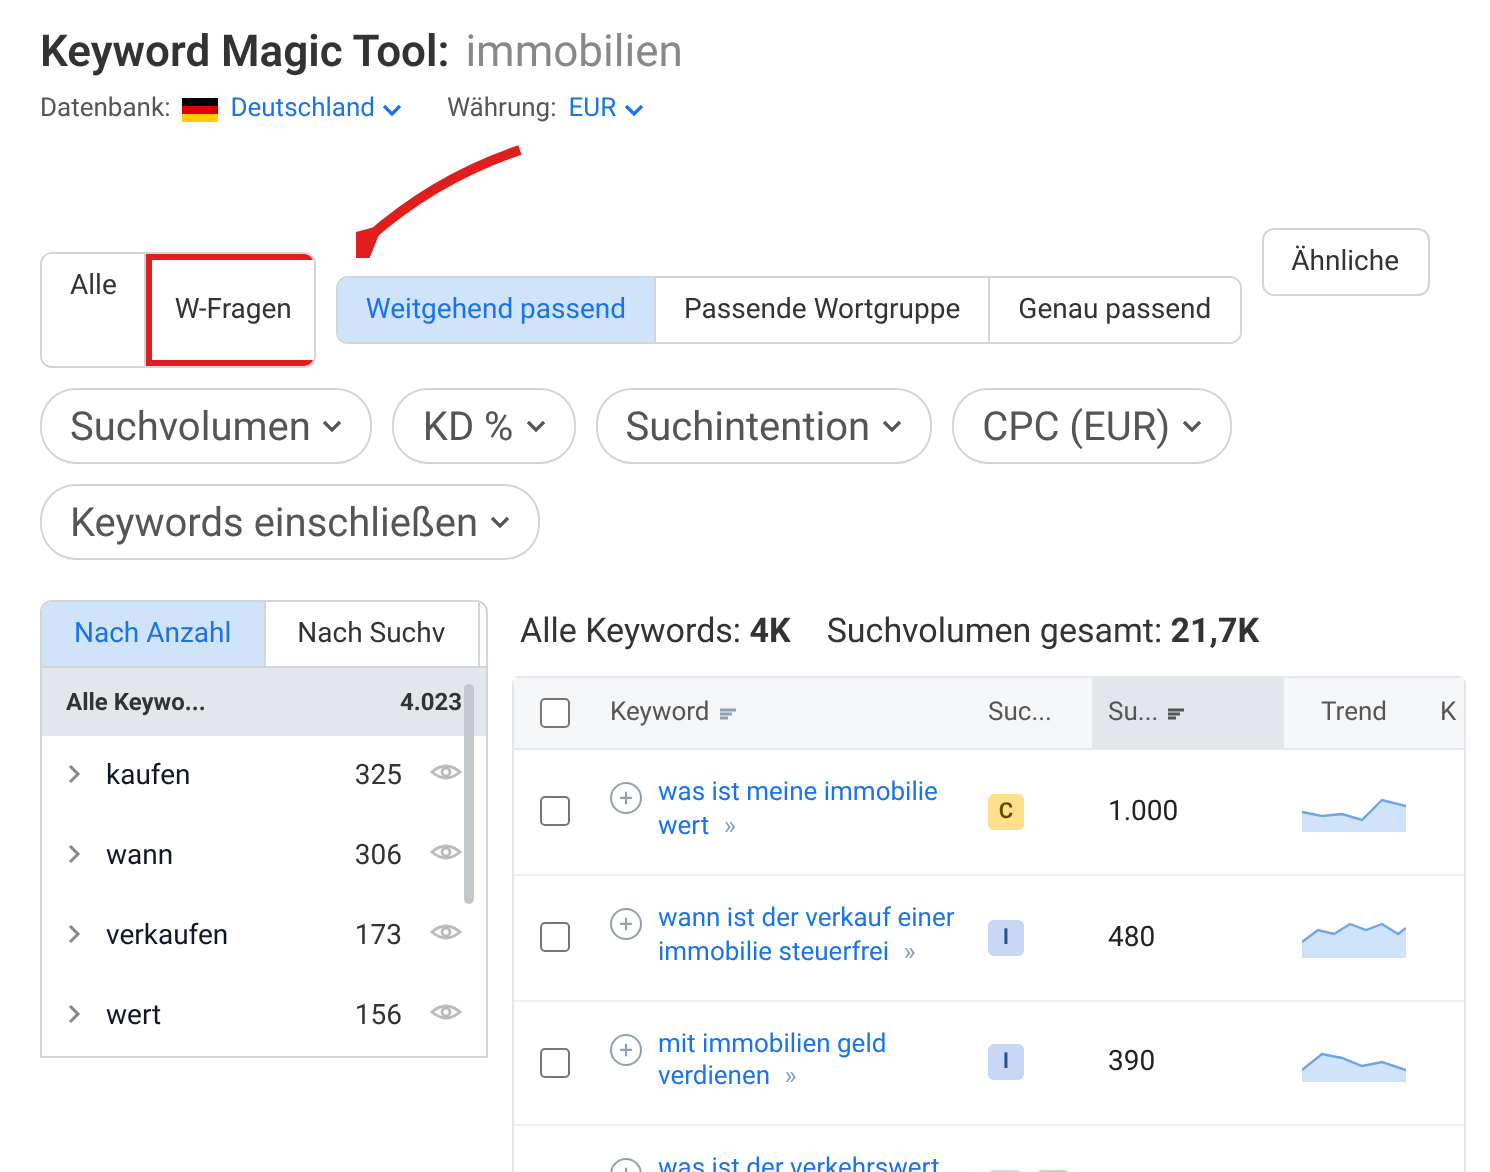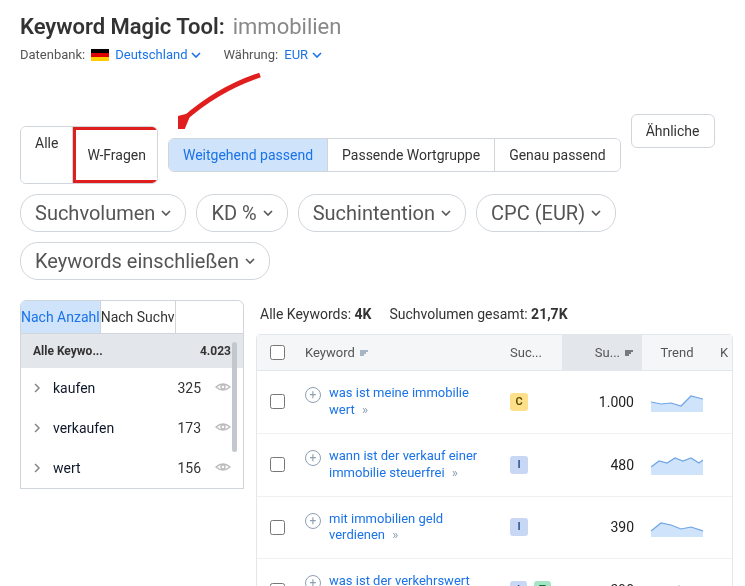--- a/index.html
+++ b/index.html
@@ -23,43 +23,43 @@
   .tab-group2 .tab-btn:first-child { background: #cfe3fb; color: #1a73e8; }
   .wfragen-outline { border: 3px solid #e01e1e; padding: 17px 11px; }
   .tab-single { border: 1px solid #d0d5dc; border-radius: 6px; padding: 8px 14px; cursor: pointer; background: #fff; }
 
   .filters-row { display: flex; gap: 10px; padding: 10px 20px 12px 20px; align-items: center; flex-wrap: wrap; }
   .filter-chip { border: 1px solid #d0d5dc; border-radius: 18px; padding: 6px 14px; display: flex; align-items: center; gap: 6px; cursor: pointer; color: #555; background: #fff; font-size: 20px; }
 
   .content { display: flex; padding: 8px 12px 0 20px; gap: 12px; }
   .sidebar { width: 224px; flex-shrink: 0; }
   .sidebar-tabs { display: flex; border: 1px solid #d0d5dc; border-radius: 6px 6px 0 0; overflow: hidden; }
-  .sidebar-tab { padding: 8px 0; border-right: 1px solid #d0d5dc; cursor: pointer; background: #fff; font-size: 14px; white-space: nowrap; }
+  .sidebar-tab { padding: 8px 16px; border-right: 1px solid #d0d5dc; cursor: pointer; background: #fff; font-size: 14px; white-space: nowrap; }
   .sidebar-tab.active { background: #cfe3fb; color: #1a73e8; }
   .sidebar-list { border: 1px solid #d0d5dc; border-top: none; }
   .sidebar-header { display: flex; justify-content: space-between; padding: 10px 12px; background: #e3e6ea; font-size: 12px; font-weight: bold; }
   .sidebar-header .k { color: #333; }
   .sidebar-row { display: flex; align-items: center; padding: 12px 12px; cursor: pointer; gap: 8px; }
   .sidebar-row .chevr { color: #888; width: 12px; }
   .sidebar-row .kw { flex: 1; color: #0f172a; }
   .sidebar-row .cnt { color: #333; margin-right: 6px; }
   .sidebar-row .eye { color: #aaa; }
 
   .main { flex: 1; min-width: 0; }
-  .stats-row { display: flex; align-items: baseline; gap: 18px; padding: 6px 4px 12px 4px; font-size: 14px; }
+  .stats-row { display: flex; align-items: baseline; gap: 18px; padding: 6px 4px 12px 4px; font-size: 17px; }
   .stats-row .label { color: #333; }
   .stats-row .val { font-weight: 700; }
 
   .table { border: 1px solid #e3e6ea; border-radius: 4px; }
   .thead { display: flex; align-items: center; background: #f4f6f8; border-bottom: 1px solid #e3e6ea; }
   .th, .td { padding: 10px 8px; font-size: 13px; color: #555; display: flex; align-items: center; gap: 4px; }
   .col-check { width: 40px; justify-content: center; }
   .col-kw { flex: 1; }
   .col-int { width: 60px; }
-  .col-vol { width: 80px; justify-content: flex-end; }
+  .col-vol { width: 96px; }
   .col-trend { width: 70px; justify-content: center; }
   .col-k { width: 20px; }
   .th.col-vol { background: #e3e6ea; }
   .sort-icon svg { display: block; }
 
   .trow { display: flex; align-items: center; border-bottom: 1px solid #eef1f4; }
   .trow:last-child { border-bottom: none; }
   .trow .td { padding: 14px 8px; }
   .kw-cell { color: #1a73e8; display: flex; align-items: flex-start; gap: 8px; }
   .plus-circle { width: 16px; height: 16px; border: 1.5px solid #8ea0b4; border-radius: 50%; display: flex; align-items: center; justify-content: center; color: #8ea0b4; font-size: 12px; margin-top: 2px; flex-shrink: 0; line-height: 1; }
@@ -188,20 +188,31 @@
             <span class="cnt">325</span>
             <span class="eye"><svg width="16" height="12">
                 <path d="M1 6 Q8 0 15 6 Q8 12 1 6 Z" fill="none" stroke="#bbb" stroke-width="1.4"></path>
                 <circle cx="8" cy="6" r="2" fill="none" stroke="#bbb" stroke-width="1.4"></circle>
               </svg></span>
           </div>
           <div class="sidebar-row">
             <span class="chevr"><svg width="8" height="10">
                 <path d="M2 1 L6 5 L2 9" fill="none" stroke="#888" stroke-width="1.5"></path>
               </svg></span>
+            <span class="kw">wann</span>
+            <span class="cnt">306</span>
+            <span class="eye"><svg width="16" height="12">
+                <path d="M1 6 Q8 0 15 6 Q8 12 1 6 Z" fill="none" stroke="#bbb" stroke-width="1.4"></path>
+                <circle cx="8" cy="6" r="2" fill="none" stroke="#bbb" stroke-width="1.4"></circle>
+              </svg></span>
+          </div>
+          <div class="sidebar-row">
+            <span class="chevr"><svg width="8" height="10">
+                <path d="M2 1 L6 5 L2 9" fill="none" stroke="#888" stroke-width="1.5"></path>
+              </svg></span>
             <span class="kw">verkaufen</span>
             <span class="cnt">173</span>
             <span class="eye"><svg width="16" height="12">
                 <path d="M1 6 Q8 0 15 6 Q8 12 1 6 Z" fill="none" stroke="#bbb" stroke-width="1.4"></path>
                 <circle cx="8" cy="6" r="2" fill="none" stroke="#bbb" stroke-width="1.4"></circle>
               </svg></span>
           </div>
           <div class="sidebar-row">
             <span class="chevr"><svg width="8" height="10">
                 <path d="M2 1 L6 5 L2 9" fill="none" stroke="#888" stroke-width="1.5"></path>

